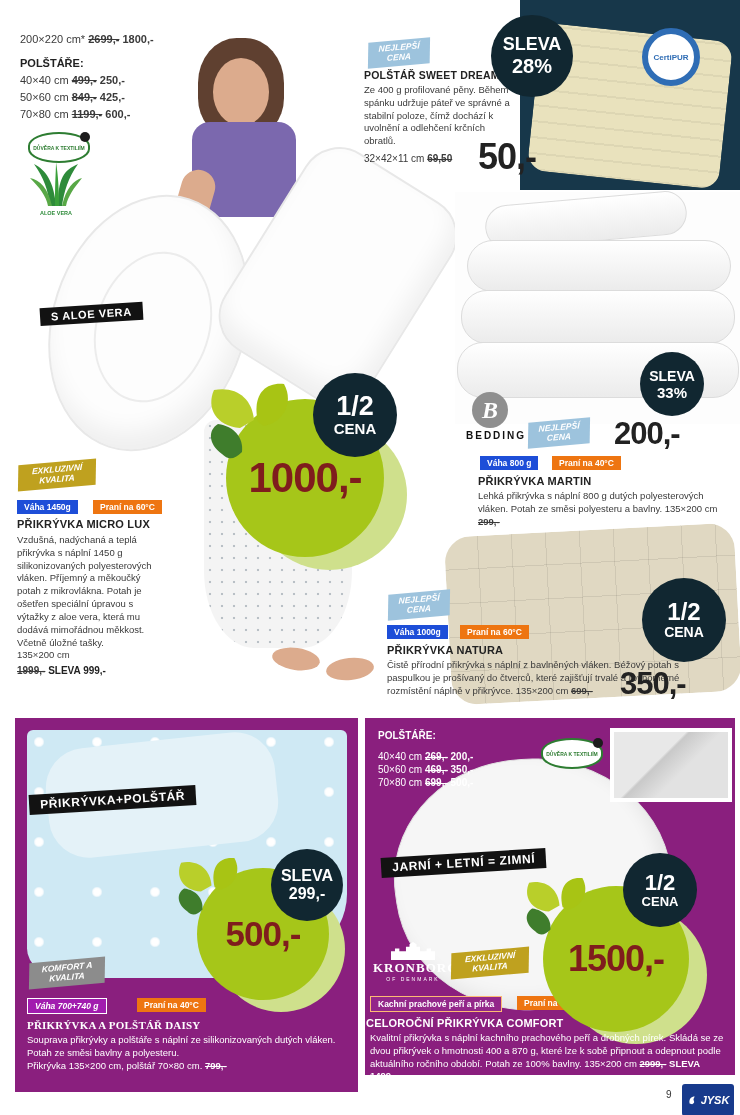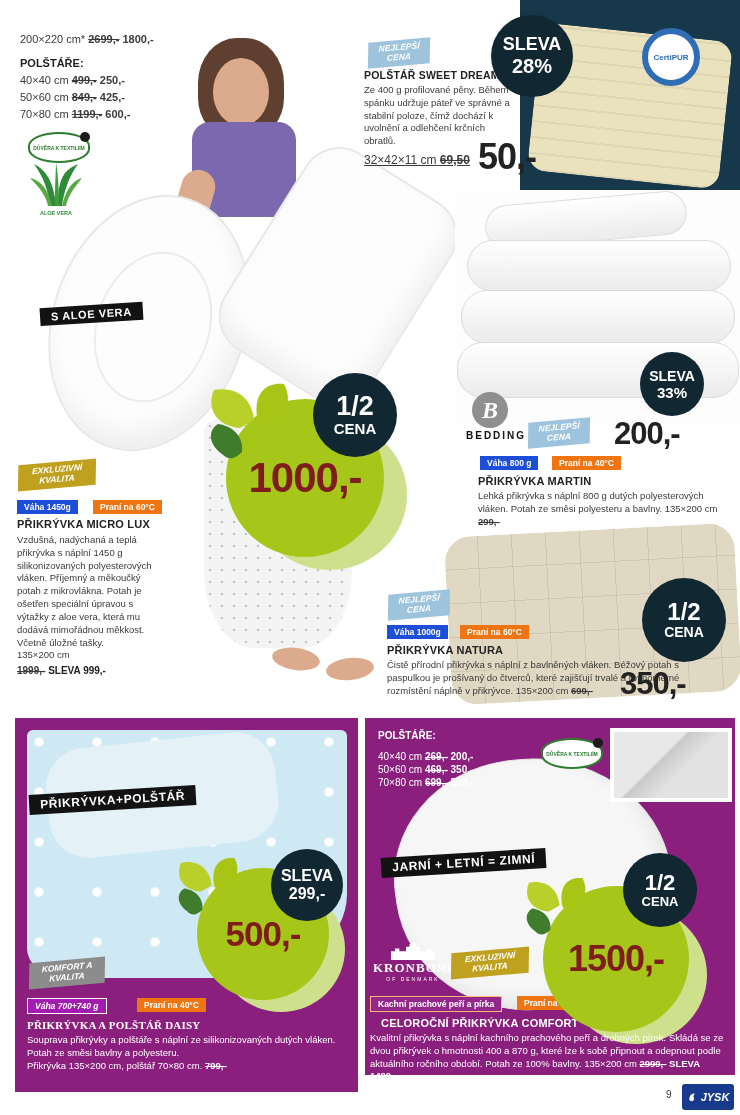--- a/index.html
+++ b/index.html
@@ -174,21 +174,21 @@
         <span>CertiPUR</span>
       </div>
     </div>
     <div class="abs badge-tilt badge-blue" style="left:368px;top:40px;width:48px;">NEJLEPŠÍ CENA</div>
     <div class="abs disc-circle" style="left:491px;top:15px;width:82px;height:82px;">
       <span style="font-size:18px;">SLEVA</span>
       <span style="font-size:20px;">28%</span>
     </div>
     <div class="abs title" style="left:364px;top:69px;font-size:10.5px;">POLŠTÁŘ SWEET DREAMS</div>
     <div class="abs small" style="left:364px;top:84px;width:152px;">Ze 400 g profilované pěny. Během spánku udržuje páteř ve správné a stabilní poloze, čímž dochází k uvolnění a odlehčení krčních obratlů.</div>
-    <div class="abs" style="left:364px;top:153px;font-size:12px;text-decoration:underline;">
+    <div class="abs" style="left:364px;top:153px;font-size:10px;">
       <span>32×42×11 cm</span>
       <s class="old">69,50</s>
     </div>
     <div class="abs price-big" style="left:478px;top:136px;font-size:36px;">50,-</div>
   </section>
 
   <section>
     <div class="abs" style="left:455px;top:192px;width:285px;height:232px;background:#fdfdfd;">
       <div class="abs fold" style="left:30px;top:6px;width:200px;height:42px;transform:rotate(-5deg);"></div>
       <div class="abs fold" style="left:12px;top:48px;width:262px;height:50px;"></div>
@@ -305,33 +305,33 @@
       <span class="price-big" style="font-size:36px;">1500,-</span>
     </div>
     <div class="abs" style="left:8px;top:224px;width:80px;text-align:center;z-index:4;">
       <div class="kron-castle" style="width:44px;height:18px;margin:0 auto;"></div>
       <div class="kronborg-name">KRONBORG</div>
       <div style="color:#fff;font-size:5px;letter-spacing:2px;">OF DENMARK</div>
     </div>
     <div class="abs badge-tilt badge-gold" style="left:86px;top:232px;width:64px;z-index:4;">EXKLUZIVNÍ KVALITA</div>
     <div class="abs badge badge-fill" style="left:5px;top:278px;z-index:4;">Kachní prachové peří a pírka</div>
     <div class="abs badge badge-wash" style="left:152px;top:278px;z-index:4;">Praní na 60°C</div>
-    <div class="abs title" style="left:16px;top:299px;z-index:4;">CELOROČNÍ PŘIKRÝVKA COMFORT</div>
+    <div class="abs title" style="left:1px;top:299px;z-index:4;">CELOROČNÍ PŘIKRÝVKA COMFORT</div>
     <div class="abs small" style="left:5px;top:314px;width:356px;z-index:4;">
       <span>Kvalitní přikrývka s náplní kachního prachového peří a drobných pírek. Skládá se ze dvou přikrývek o hmotnosti 400 a 870 g, které lze k sobě připnout a odepnout podle aktuálního ročního období. Potah ze 100% bavlny.</span>
       <span>135×200 cm</span>
       <s class="old">2999,-</s>
       <span class="b">SLEVA 1499,-</span>
     </div>
   </div>
   </section>
 
   <section>
     <div class="abs" style="left:666px;top:1089px;font-size:10px;color:#333;">9</div>
-    <div class="abs jysk-logo" style="left:682px;top:1084px;width:52px;height:26px;">
+    <div class="abs jysk-logo" style="left:682px;top:1084px;width:52px;height:32px;">
       <svg width="12" height="12" viewBox="0 0 14 14">
         <path d="M3 11 C2 6 5 3 9 3 C8 5 7 6 8 8 C9 10 8 11 6 12 Z" fill="#ffffff"></path>
       </svg>
       <span>JYSK</span>
     </div>
   </section>
 
 </div>
 
 </body></html>

